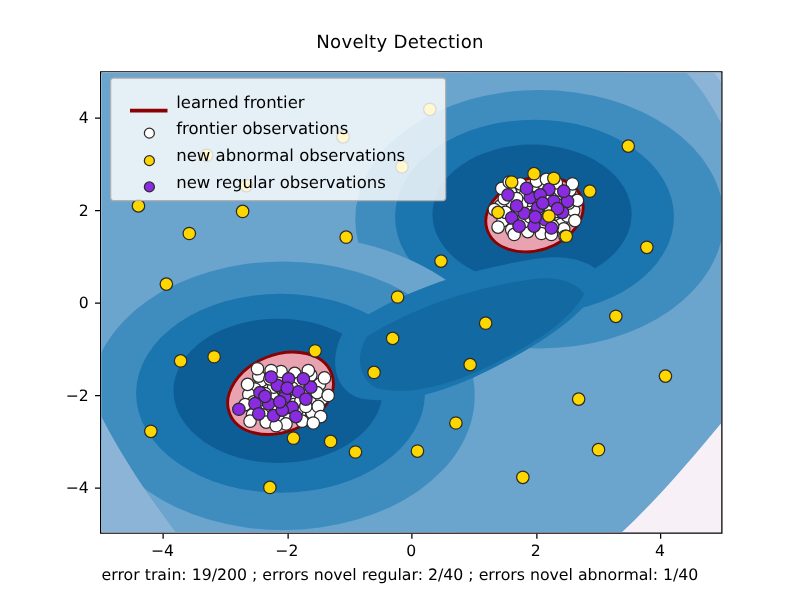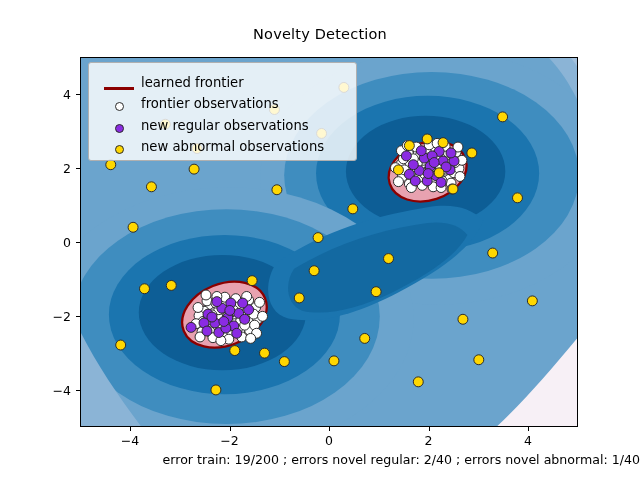--- a/index.html
+++ b/index.html
@@ -74,21 +74,21 @@
     background: #000000;
     left: 76.4px;
   }
 
   
   #xlabel {
     position: absolute;
     left: 0;
     top: 452px;
     width: 640px;
-    text-align: right;
+    text-align: center;
     font-size: 12.6px;
     color: #000000;
     white-space: nowrap;
   }
 
   
   #legend {
     position: absolute;
     left: 88px;
     top: 62px;
@@ -459,25 +459,25 @@
       <span class="legend-text">learned frontier</span>
     </div>
     <div class="legend-row">
       <span class="legend-key">
           <span class="legend-dot" style="background:#ffffff"></span>
         </span>
       <span class="legend-text">frontier observations</span>
     </div>
     <div class="legend-row">
       <span class="legend-key">
+          <span class="legend-dot" style="background:#ffd700"></span>
+        </span>
+      <span class="legend-text">new abnormal observations</span>
+    </div>
+    <div class="legend-row">
+      <span class="legend-key">
           <span class="legend-dot" style="background:#8a2be2"></span>
         </span>
       <span class="legend-text">new regular observations</span>
     </div>
-    <div class="legend-row">
-      <span class="legend-key">
-          <span class="legend-dot" style="background:#ffd700"></span>
-        </span>
-      <span class="legend-text">new abnormal observations</span>
-    </div>
   </div>
 
 </div>
 
 </body></html>

